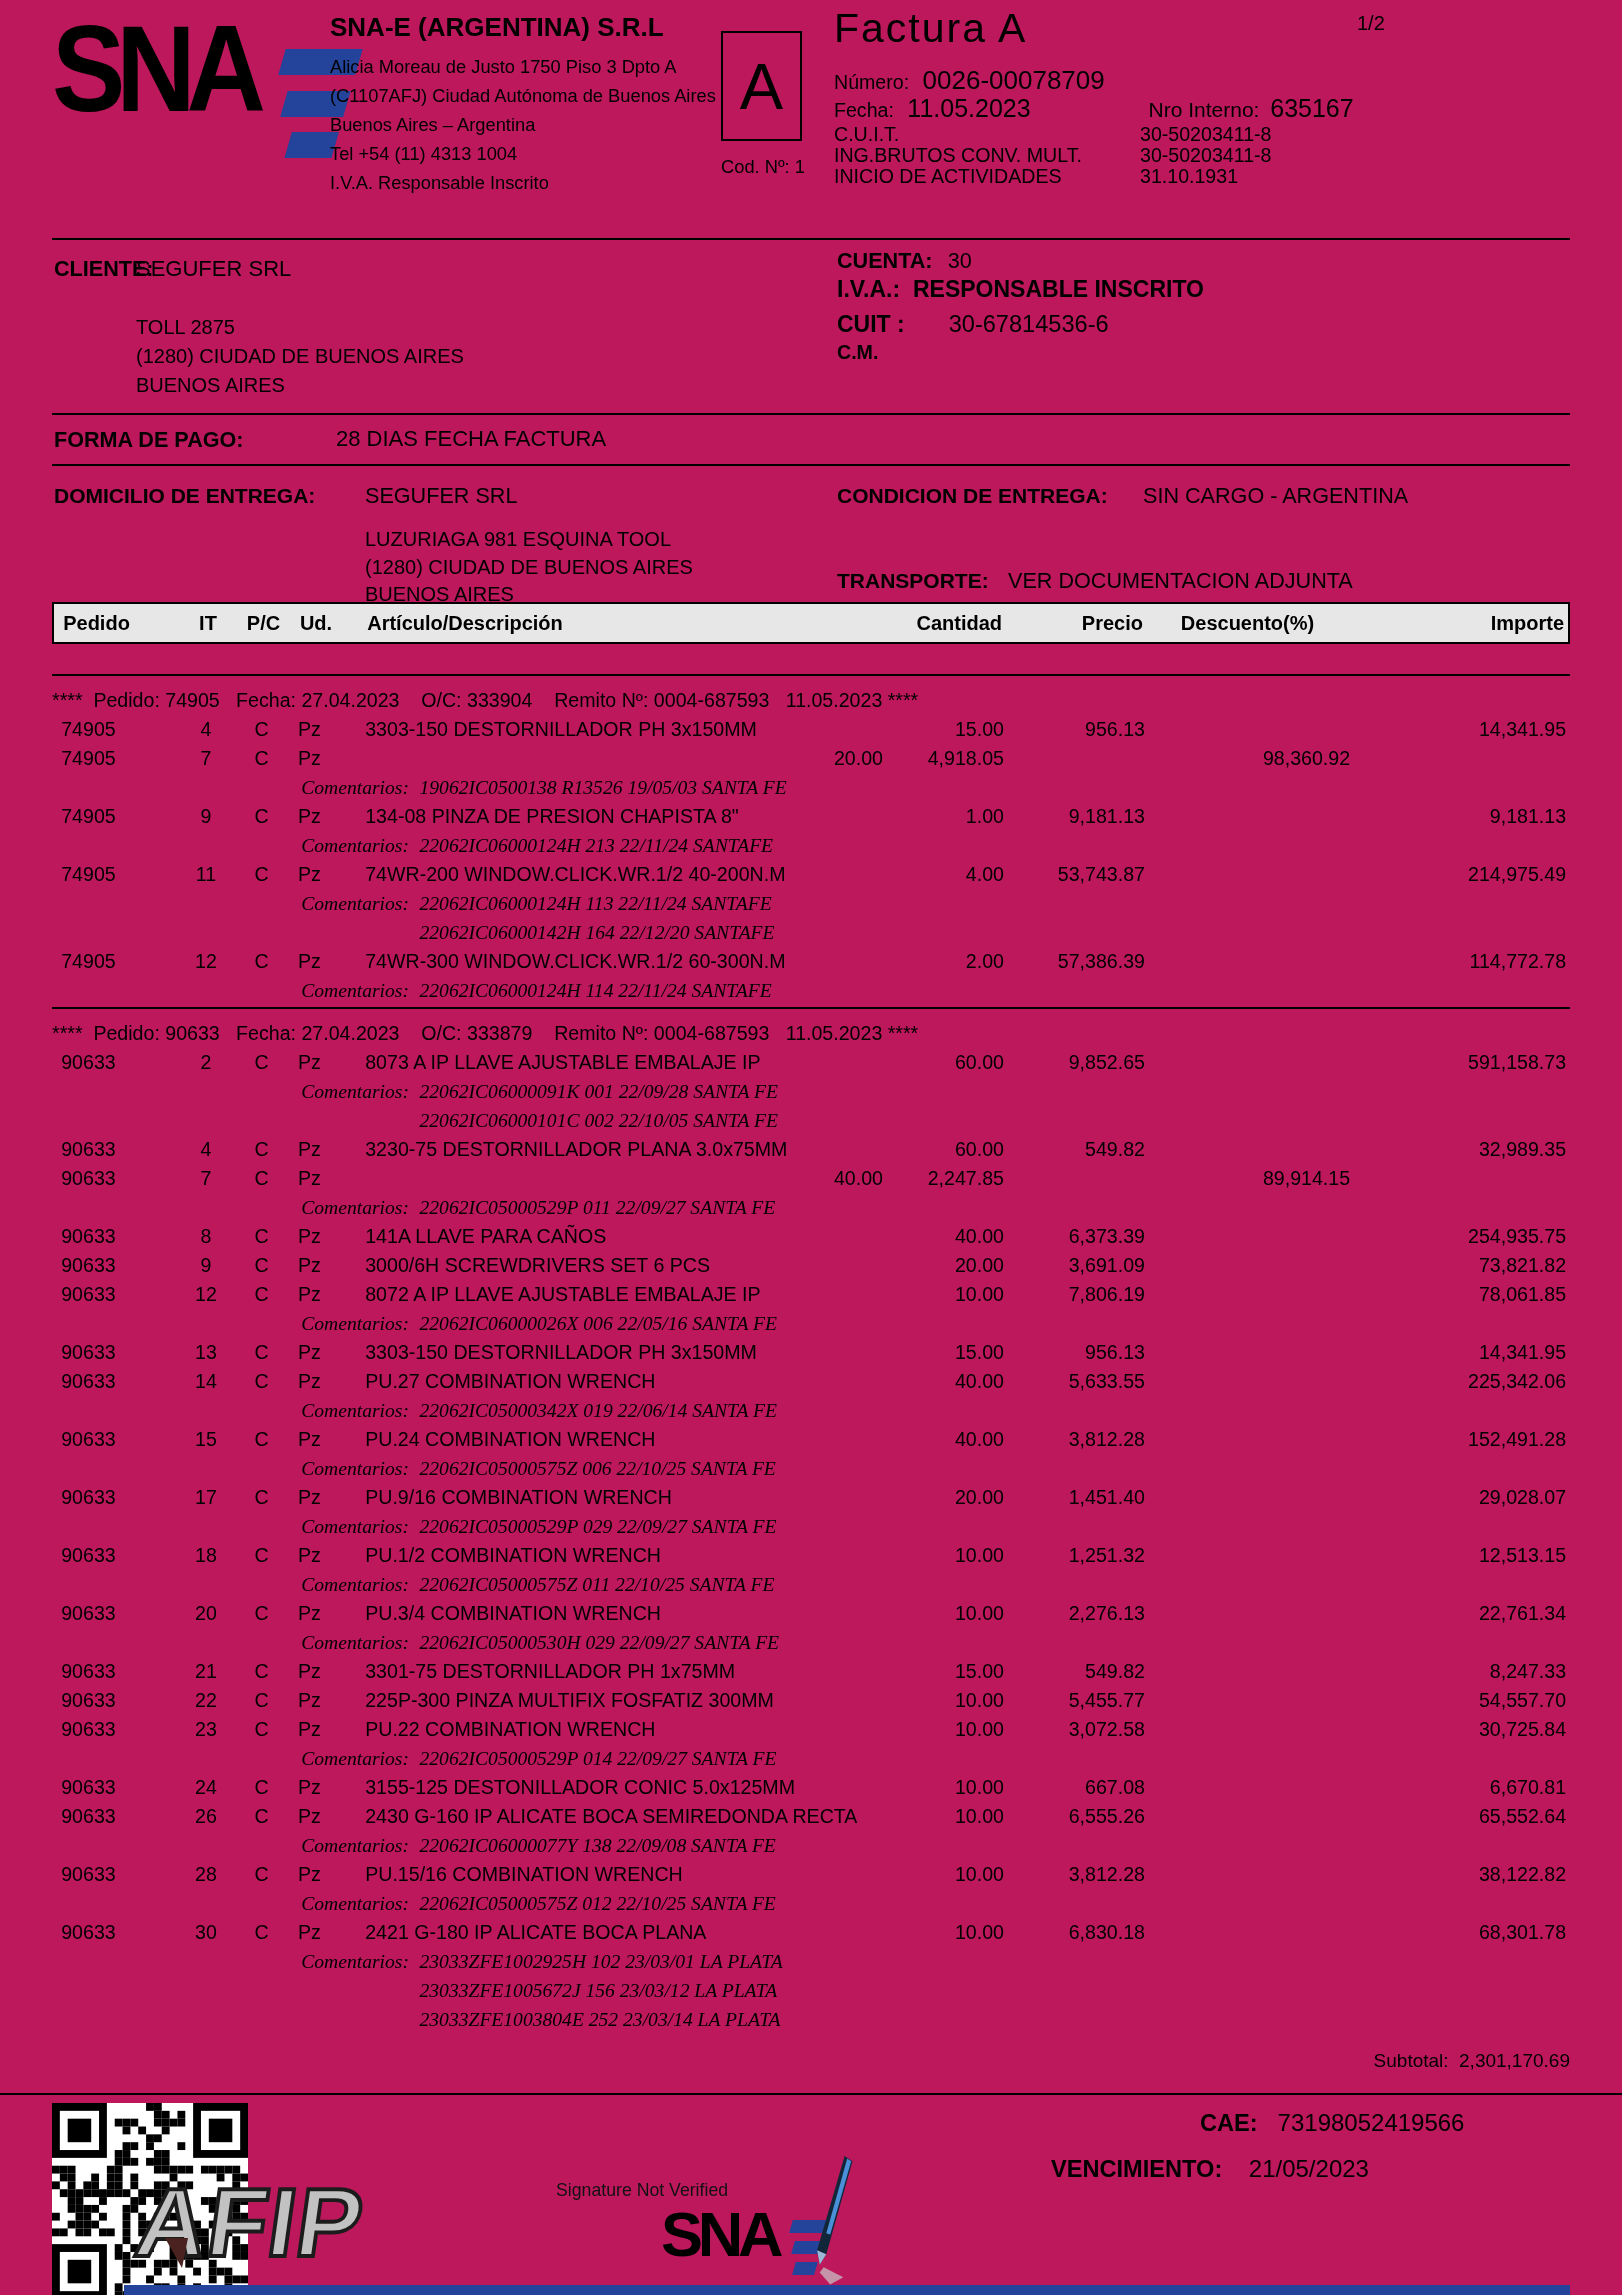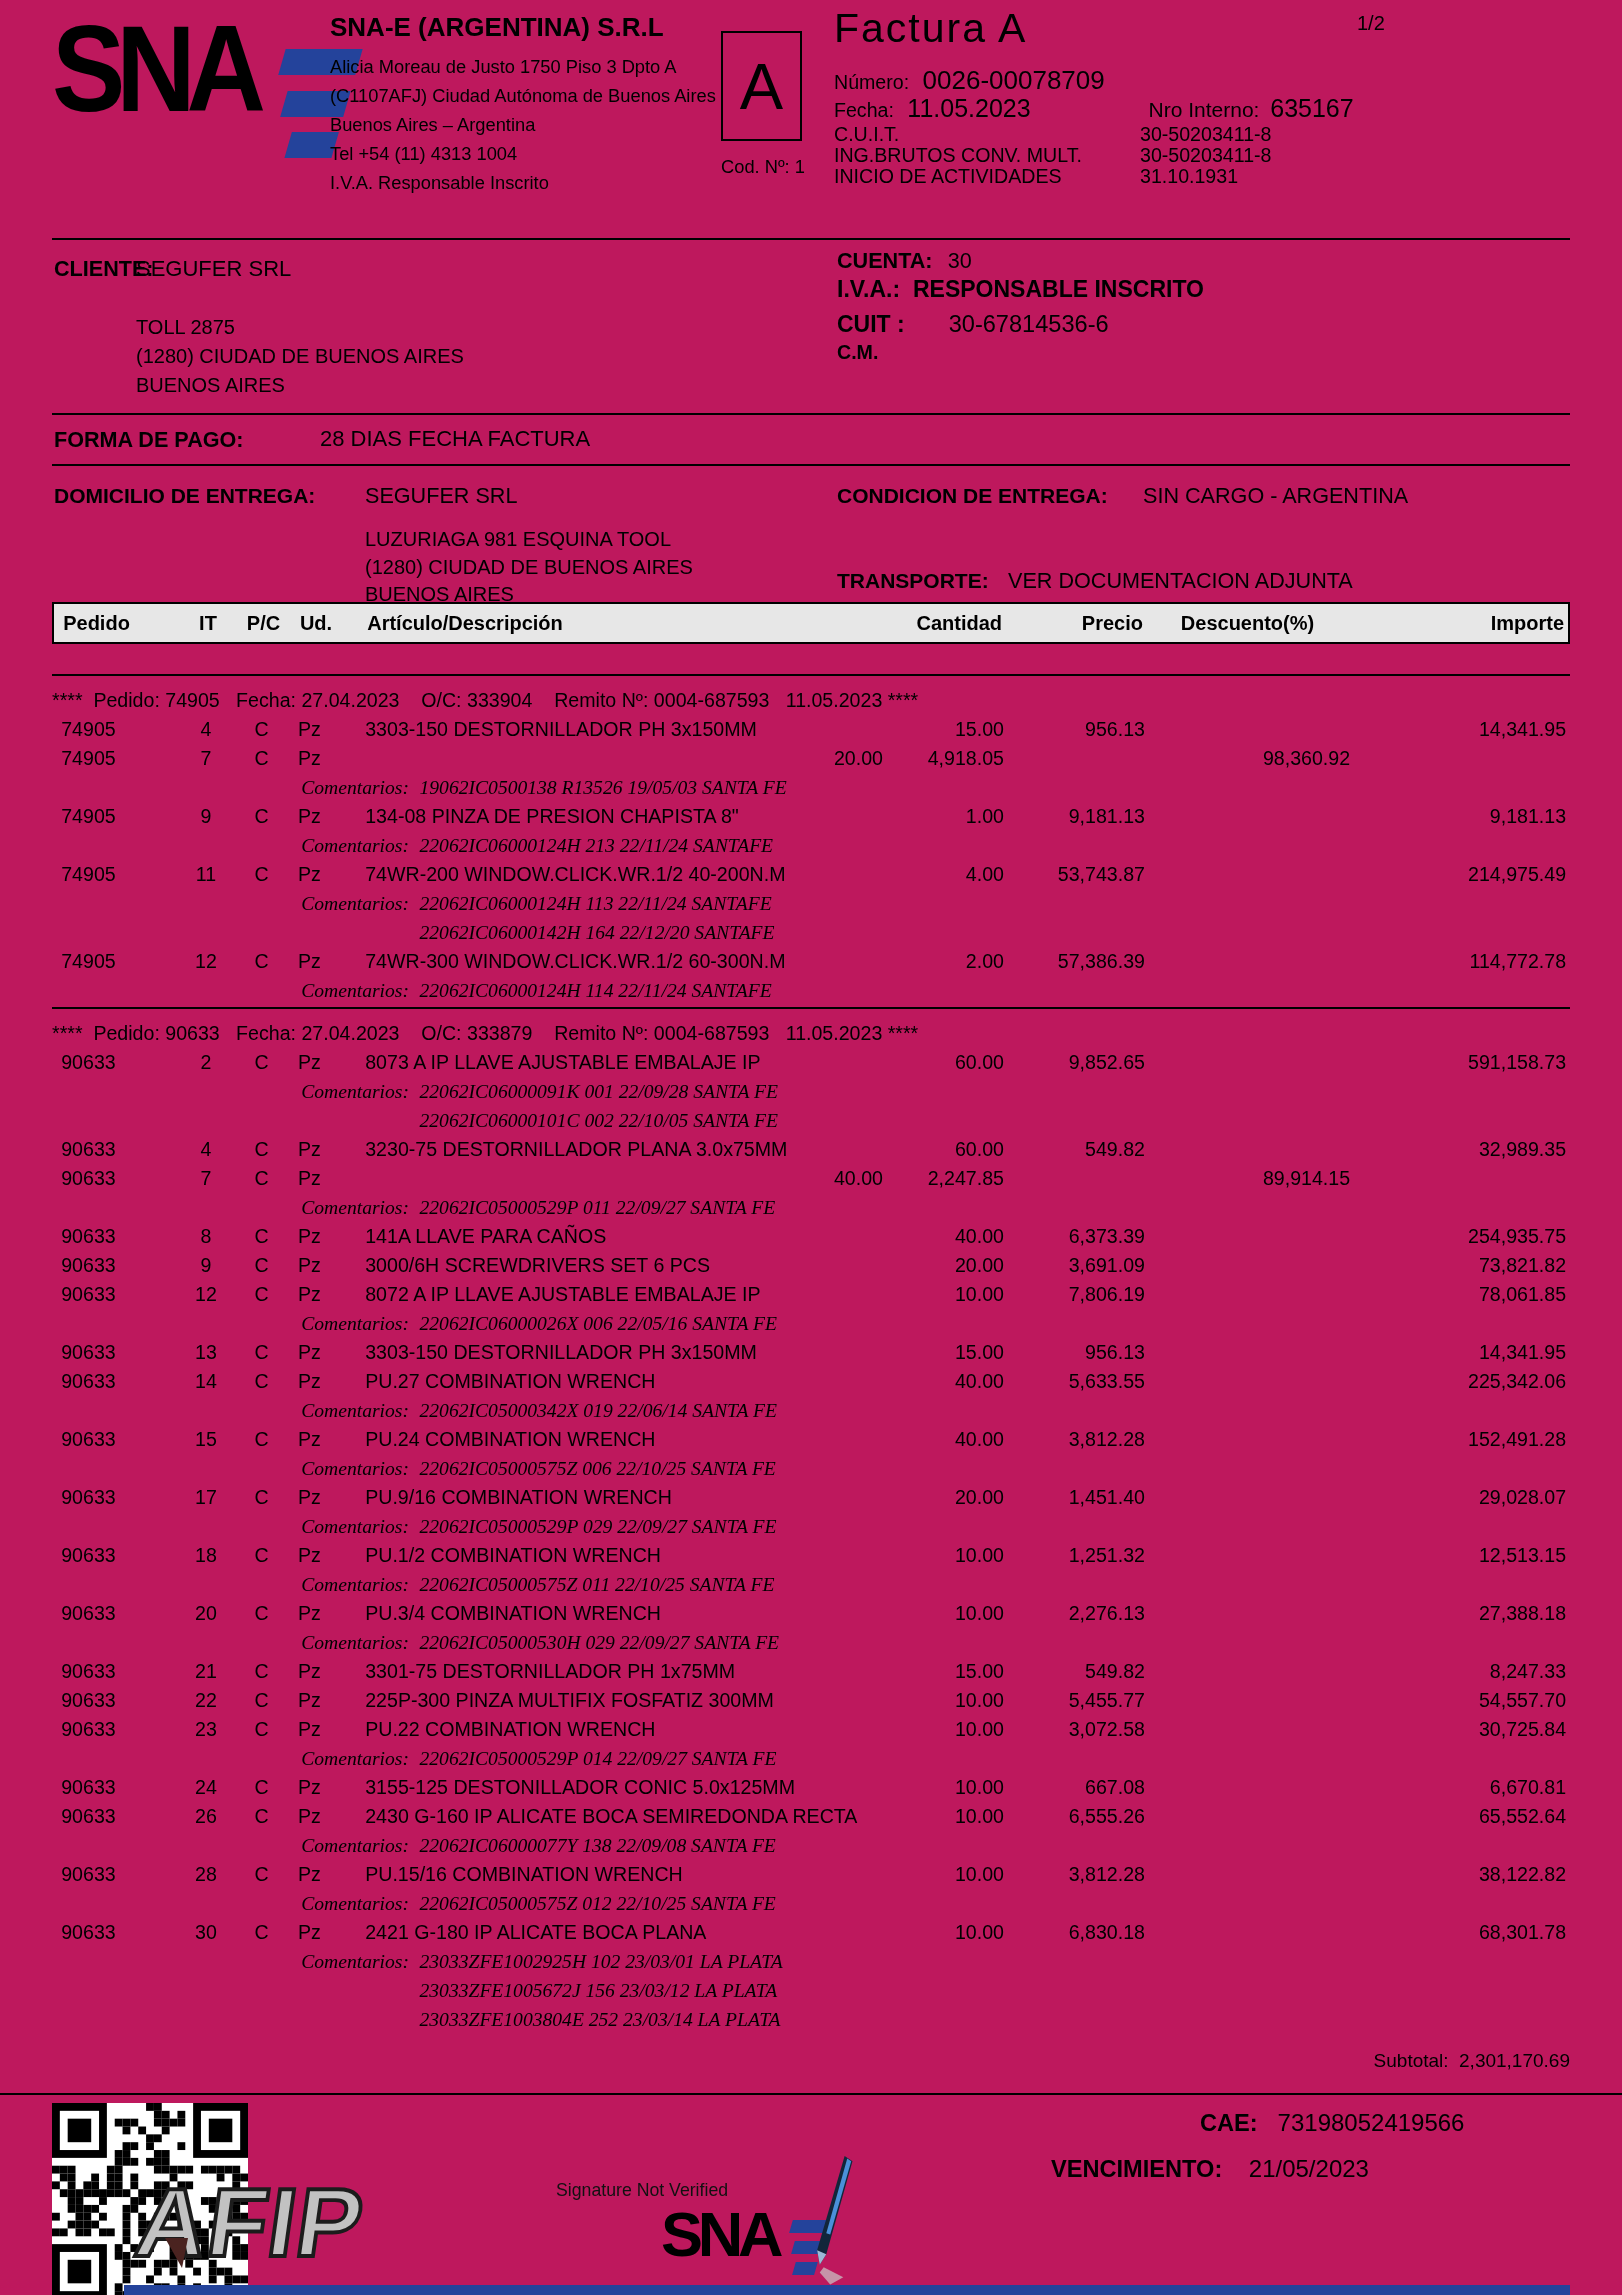--- a/index.html
+++ b/index.html
@@ -43,21 +43,21 @@
   .cuenta-row{position:absolute;left:785px;top:7.9px;font-size:21.6px;}
   .iva-row{position:absolute;left:785px;top:36px;font-size:23px;font-weight:bold;}
   .cuit-row{position:absolute;left:785px;top:71px;}
   .cuit-row .lblb{font-size:23px;}
   .cuit-row .val{font-size:23.6px;margin-left:41px;}
   .cm-row{position:absolute;left:785px;top:101px;font-size:19.6px;font-weight:bold;}
 
   
   .pago{position:relative;height:49px;border-bottom:2px solid #000;margin:0 52px;}
   .pago-label{position:absolute;left:2px;top:11.8px;font-size:21.6px;font-weight:bold;}
-  .pago-value{position:absolute;left:268px;top:10.5px;font-size:22px;}
+  .pago-value{position:absolute;left:284px;top:10.5px;font-size:22px;}
 
   
   .entrega{position:relative;height:136px;margin:0 52px;}
   .dom-label{position:absolute;left:2px;top:18.3px;font-size:21px;font-weight:bold;}
   .dom-name{position:absolute;left:313px;top:17px;font-size:21.6px;}
   .dom-addr{position:absolute;left:313px;top:60px;font-size:20px;line-height:27.5px;}
   .cond-label{position:absolute;left:785px;top:18.3px;font-size:21px;font-weight:bold;}
   .cond-value{position:absolute;left:1091px;top:17px;font-size:21.6px;}
   .trans-label{position:absolute;left:785px;top:103px;font-size:21px;font-weight:bold;}
   .trans-value{position:absolute;left:956px;top:102px;font-size:21.6px;}
@@ -455,21 +455,21 @@
       </div>
       <div class="trow item grid-cols">
         <span class="cell c-pedido">90633</span>
         <span class="cell c-it">20</span>
         <span class="cell c-pc">C</span>
         <span class="cell c-ud">Pz</span>
         <span class="cell c-desc">PU.3/4 COMBINATION WRENCH</span>
         <span class="cell c-cant">10.00</span>
         <span class="cell c-precio">2,276.13</span>
         <span class="cell c-dcto"></span>
-        <span class="cell c-imp">27,388.18</span>
+        <span class="cell c-imp">22,761.34</span>
       </div>
       <div class="trow comment">
         <span class="clabel">Comentarios:</span>
         <span class="ctext">22062IC05000530H 029 22/09/27 SANTA FE</span>
       </div>
       <div class="trow item grid-cols">
         <span class="cell c-pedido">90633</span>
         <span class="cell c-it">21</span>
         <span class="cell c-pc">C</span>
         <span class="cell c-ud">Pz</span>

